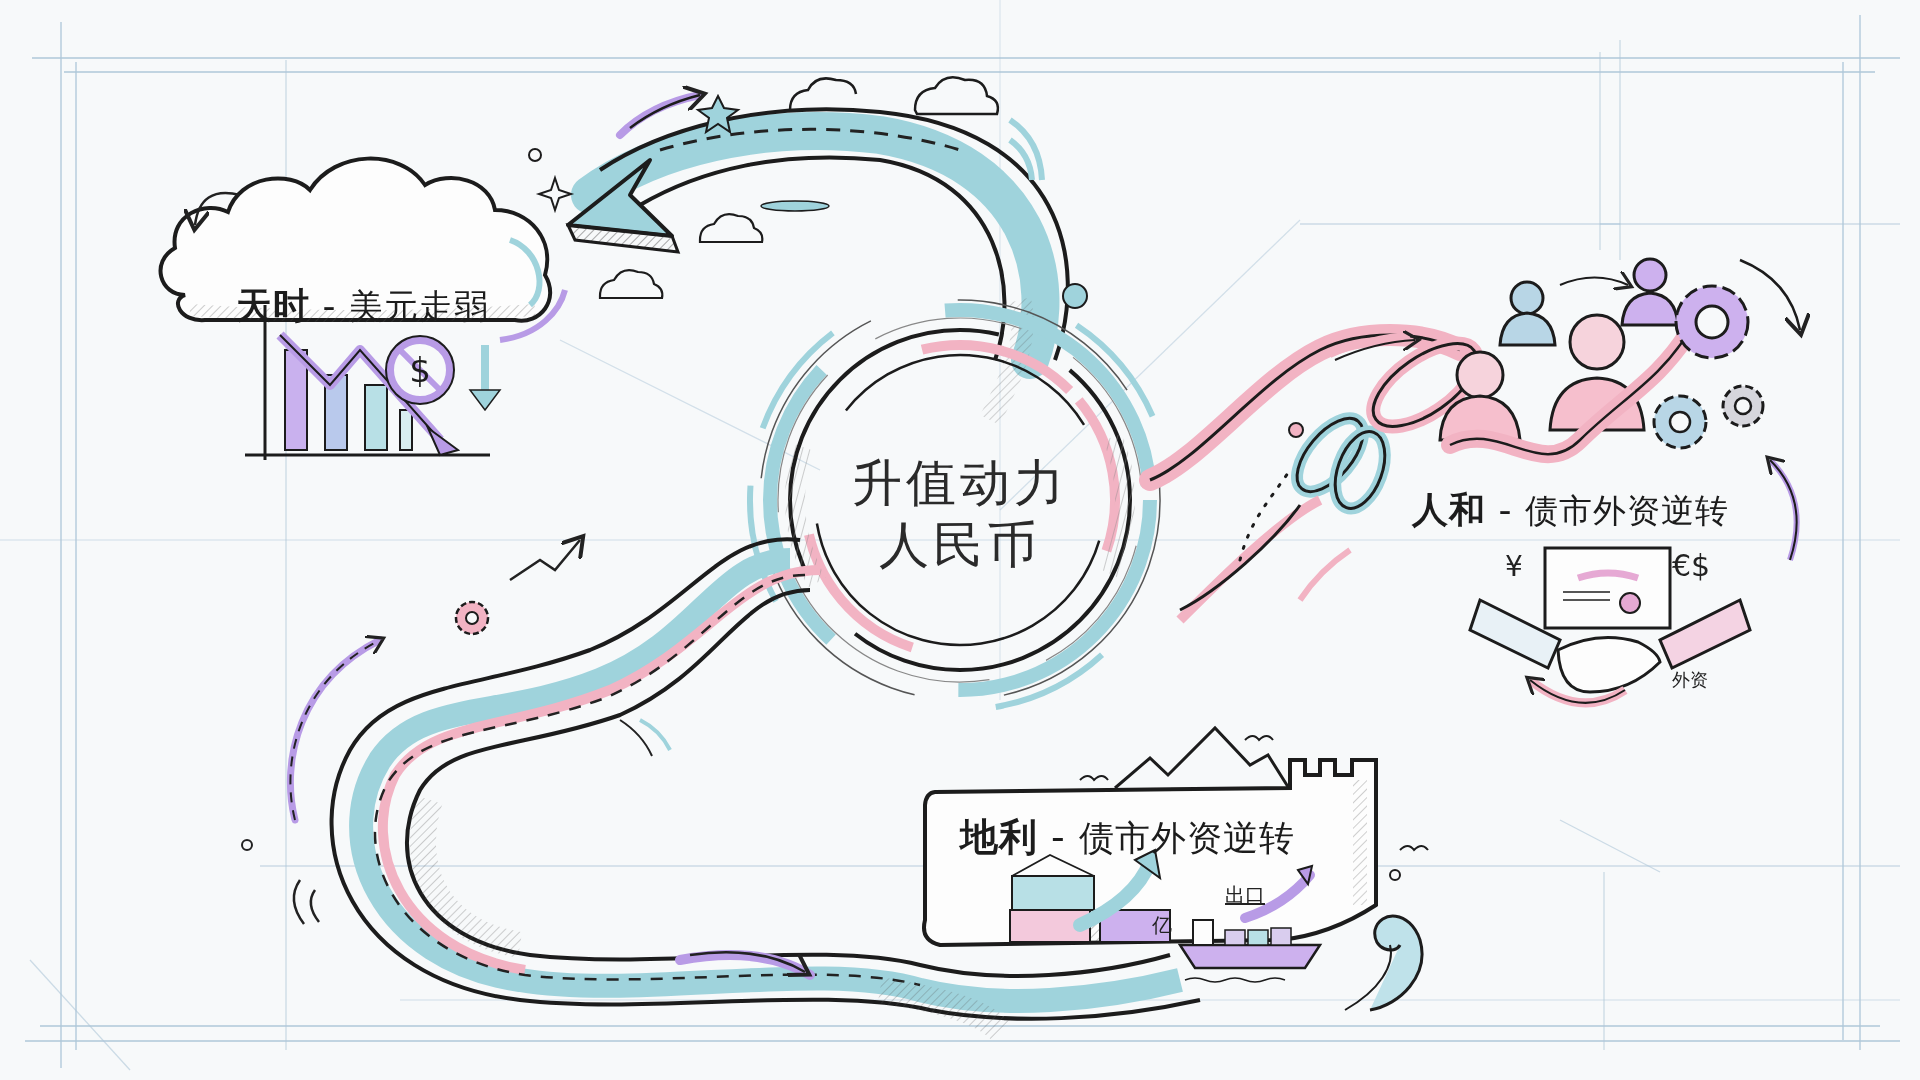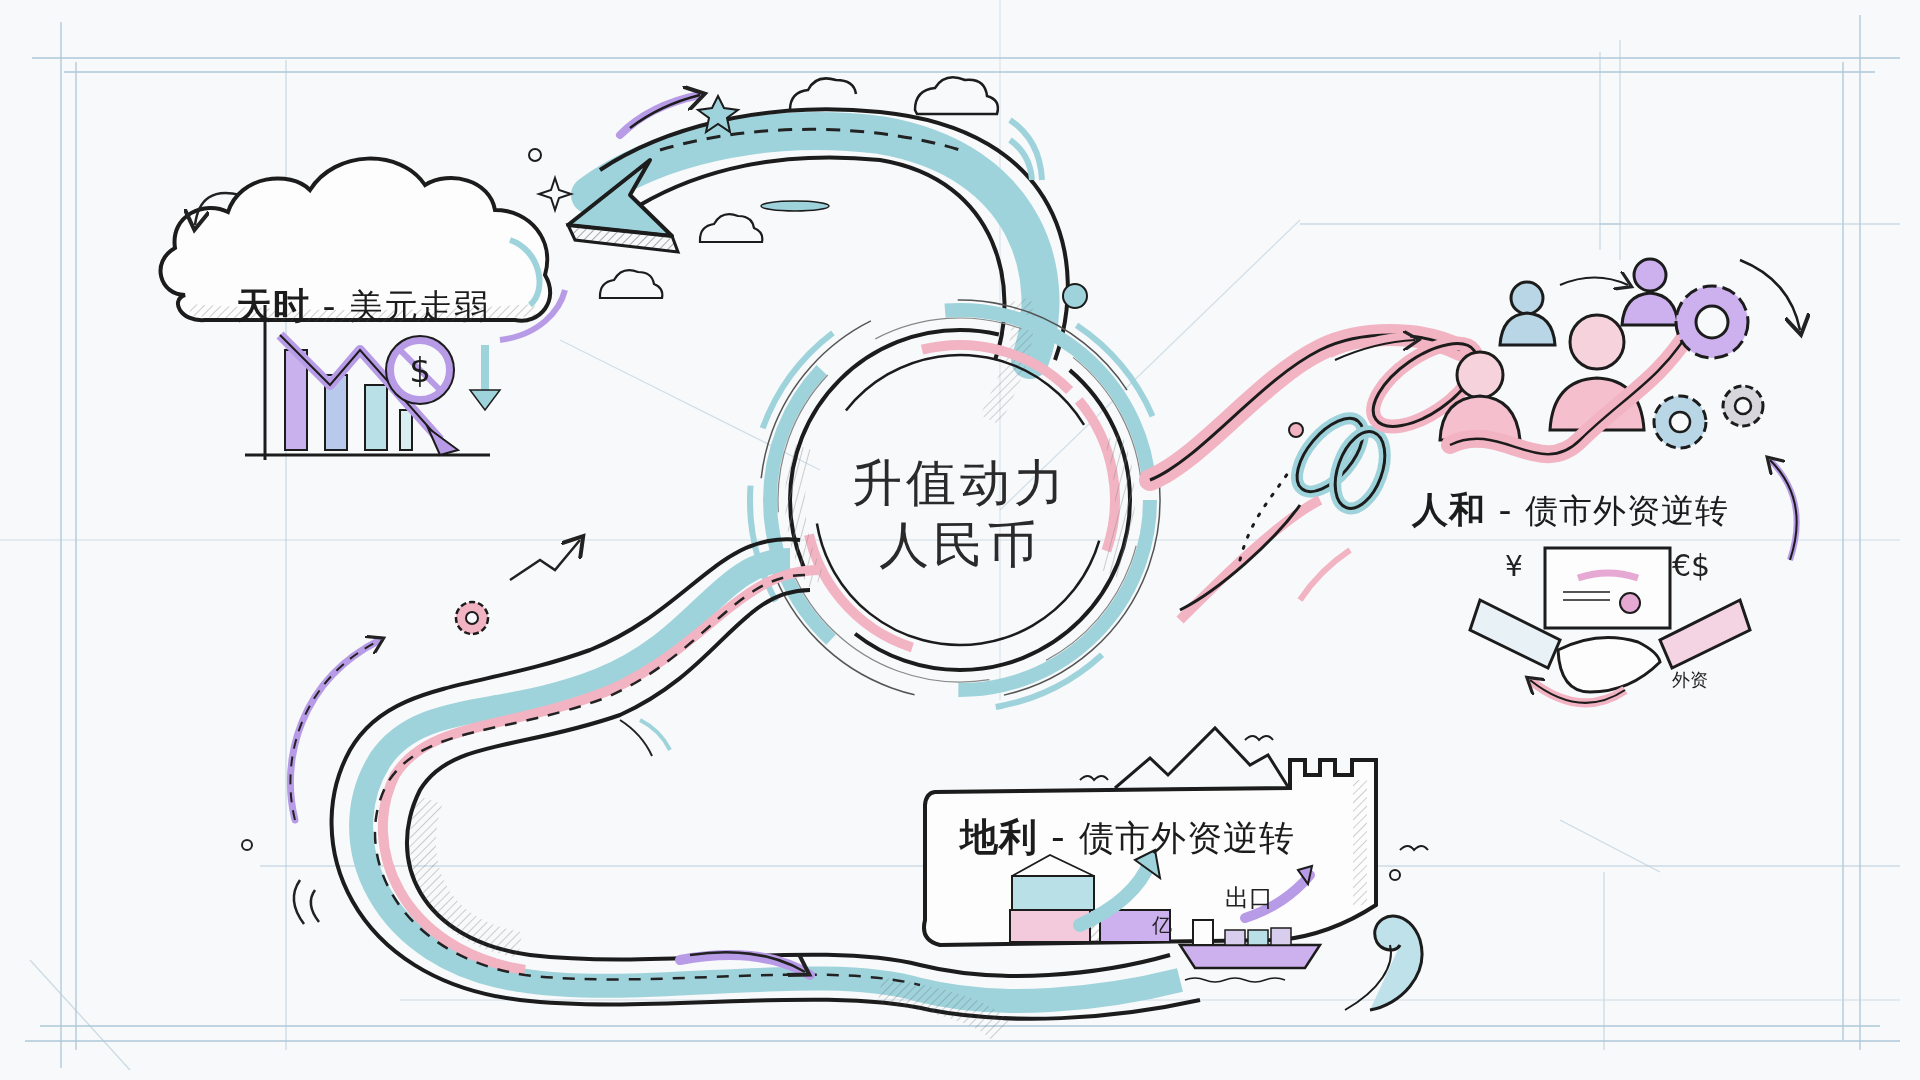--- a/index.html
+++ b/index.html
@@ -263,13 +263,13 @@
 </div>
 
 <div class="label" style="left:960px; top:812px; font-size:38px;">
   <span class="bold">地利</span><span> - </span><span style="font-size:35px;">债市外资逆转</span>
 </div>
 
 <div class="small-label" style="left:1505px; top:550px; font-size:28px;">¥</div>
 <div class="small-label" style="left:1672px; top:548px; font-size:30px;">€$</div>
 <div class="small-label" style="left:1672px; top:668px; font-size:18px;">外资</div>
 <div class="small-label" style="left:1152px; top:912px; font-size:20px;">亿</div>
-<div class="small-label" style="left:1225px; top:882px; font-size:24px;">出口</div>
+<div class="small-label" style="left:1225px; top:882px; font-size:20px;text-decoration:underline;">出口</div>
 
 </body></html>

